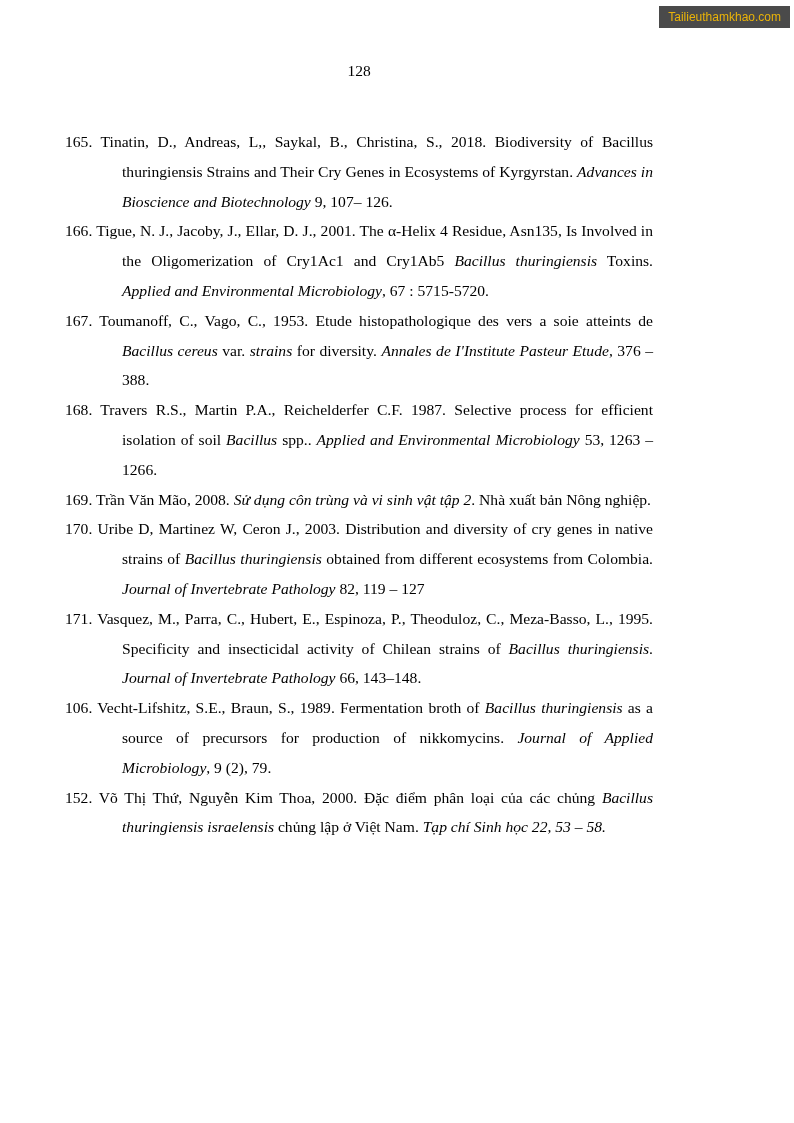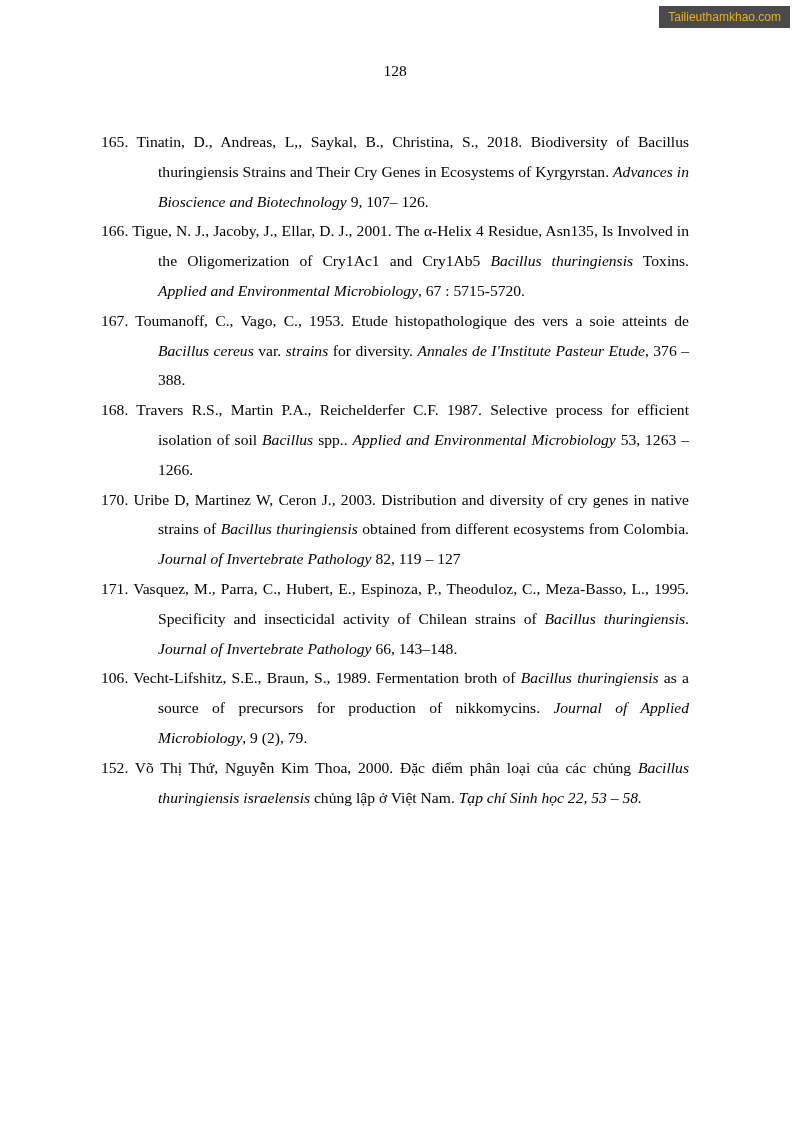--- a/index.html
+++ b/index.html
@@ -18,21 +18,21 @@
     background: #4a4a4a;
     color: #eab308;
     font-family: "Liberation Sans", sans-serif;
     font-size: 12px;
     line-height: 14px;
     padding: 4px 9px;
     border-radius: 0;
   }
   .content {
     width: 588px;
-    margin-left: 101px;
+    margin-left: 65px;
     margin-top: 62px;
   }
   .page-number {
     text-align: center;
     font-size: 15.5px;
     line-height: 18px;
     margin-bottom: 47px;
   }
   .refs { }
   .ref {
@@ -52,18 +52,19 @@
 <div class="watermark">Tailieuthamkhao.com</div>
 
 <div class="content">
   <div class="page-number">128</div>
 
   <div class="refs">
     <p class="ref"><span class="ref-num">165.</span> <span class="ref-body"><span>Tinatin, D., Andreas, L,, Saykal, B., Christina, S., 2018. Biodiversity of Bacillus thuringiensis Strains and Their Cry Genes in Ecosystems of Kyrgyrstan. </span><span class="italic">Advances in Bioscience and Biotechnology</span><span> 9, 107– 126.</span></span></p>
     <p class="ref"><span class="ref-num">166.</span> <span class="ref-body"><span>Tigue, N. J., Jacoby, J., Ellar, D. J., 2001. The α-Helix 4 Residue, Asn135, Is Involved in the Oligomerization of Cry1Ac1 and Cry1Ab5 </span><span class="italic">Bacillus thuringiensis</span><span> Toxins. </span><span class="italic">Applied and Environmental Microbiology</span><span>, 67 : 5715-5720.</span></span></p>
     <p class="ref"><span class="ref-num">167.</span> <span class="ref-body"><span>Toumanoff, C., Vago, C., 1953. Etude histopathologique des vers a soie atteints de </span><span class="italic">Bacillus cereus</span><span> var. </span><span class="italic">strains</span><span> for diversity. </span><span class="italic">Annales de I'Institute Pasteur Etude</span><span>, 376 – 388.</span></span></p>
     <p class="ref"><span class="ref-num">168.</span> <span class="ref-body"><span>Travers R.S., Martin P.A., Reichelderfer C.F. 1987. Selective process for efficient isolation of soil </span><span class="italic">Bacillus</span><span> spp.. </span><span class="italic">Applied and Environmental Microbiology</span><span> 53, 1263 – 1266.</span></span></p>
+    <p class="ref"><span class="ref-num">169.</span> <span class="ref-body"><span>Trần Văn Mão, 2008. </span><span class="italic">Sử dụng côn trùng và vi sinh vật tập 2</span><span>. Nhà xuất bản Nông nghiệp.</span></span></p>
     <p class="ref"><span class="ref-num">170.</span> <span class="ref-body"><span>Uribe D, Martinez W, Ceron J., 2003. Distribution and diversity of cry genes in native strains of </span><span class="italic">Bacillus thuringiensis</span><span> obtained from different ecosystems from Colombia. </span><span class="italic">Journal of Invertebrate Pathology</span><span> 82, 119 – 127</span></span></p>
     <p class="ref"><span class="ref-num">171.</span> <span class="ref-body"><span>Vasquez, M., Parra, C., Hubert, E., Espinoza, P., Theoduloz, C., Meza-Basso, L., 1995. Specificity and insecticidal activity of Chilean strains of </span><span class="italic">Bacillus thuringiensis</span><span>. </span><span class="italic">Journal of Invertebrate Pathology</span><span> 66, 143–148.</span></span></p>
     <p class="ref"><span class="ref-num">106.</span> <span class="ref-body"><span>Vecht-Lifshitz, S.E., Braun, S., 1989. Fermentation broth of </span><span class="italic">Bacillus thuringiensis</span><span> as a source of precursors for production of nikkomycins. </span><span class="italic">Journal of Applied Microbiology</span><span>, 9 (2), 79.</span></span></p>
     <p class="ref"><span class="ref-num">152.</span> <span class="ref-body"><span>Võ Thị Thứ, Nguyễn Kim Thoa, 2000. Đặc điểm phân loại của các chủng </span><span class="italic">Bacillus thuringiensis israelensis</span><span> chủng lập ở Việt Nam. </span><span class="italic">Tạp chí Sinh học 22, 53 – 58.</span></span></p>
   </div>
 </div>
 
 </body></html>

